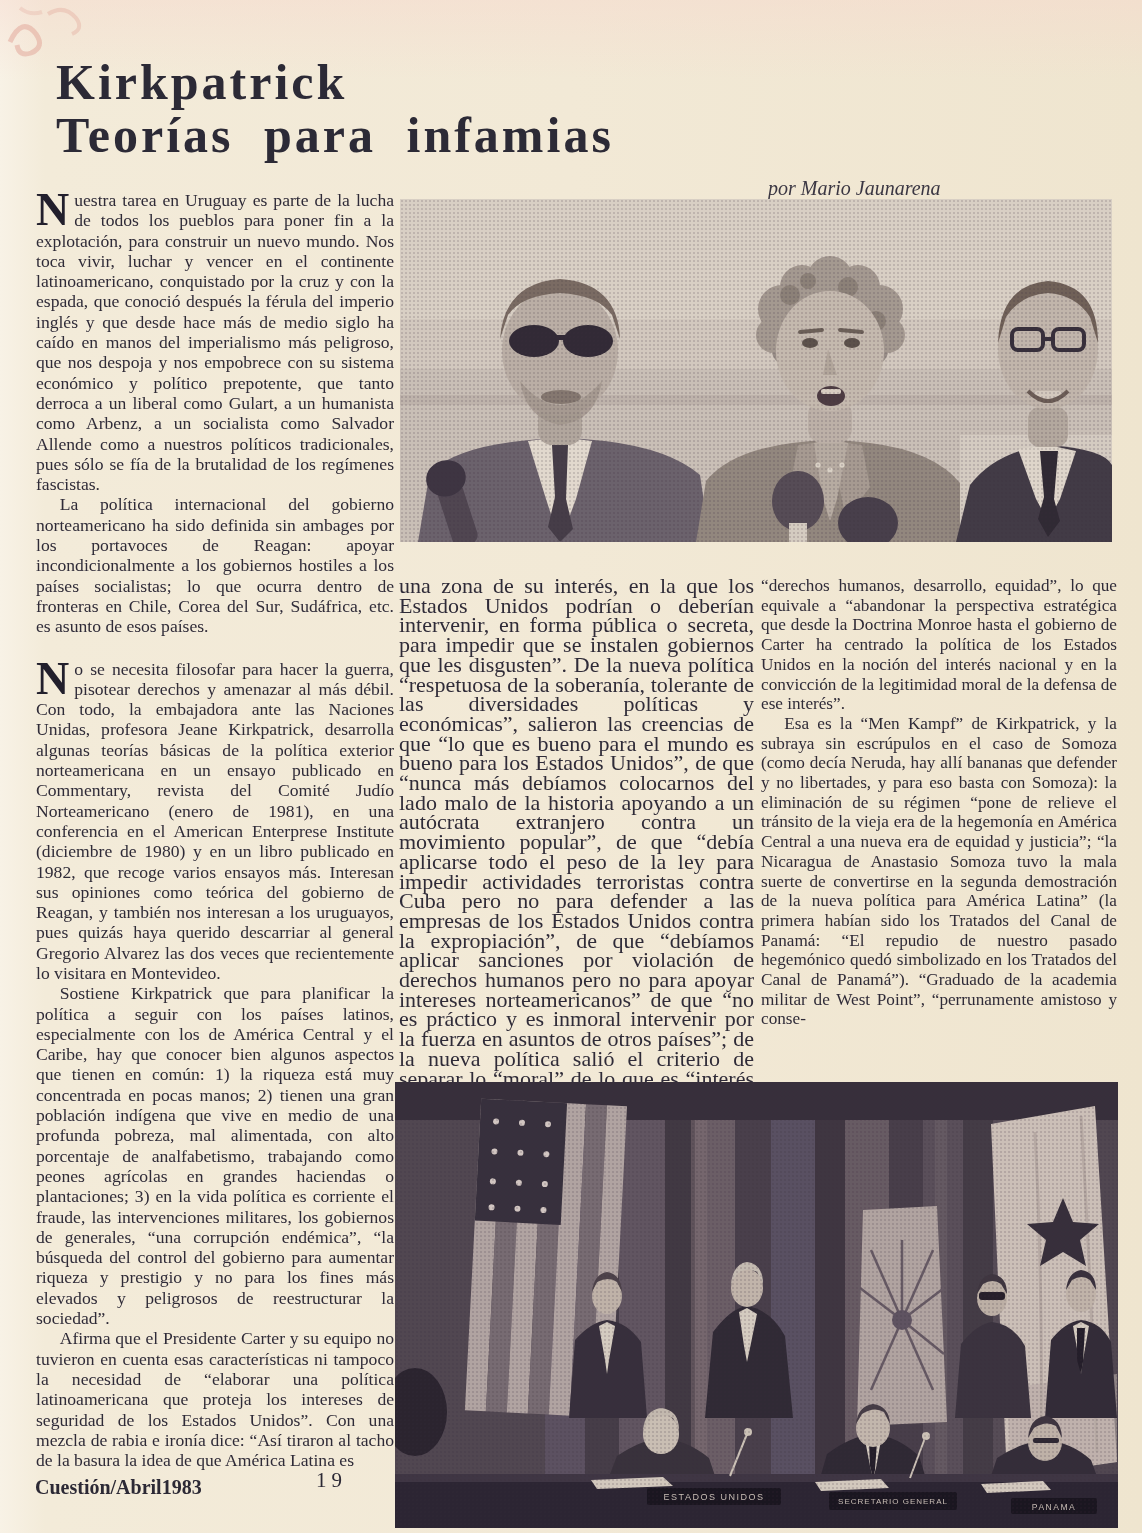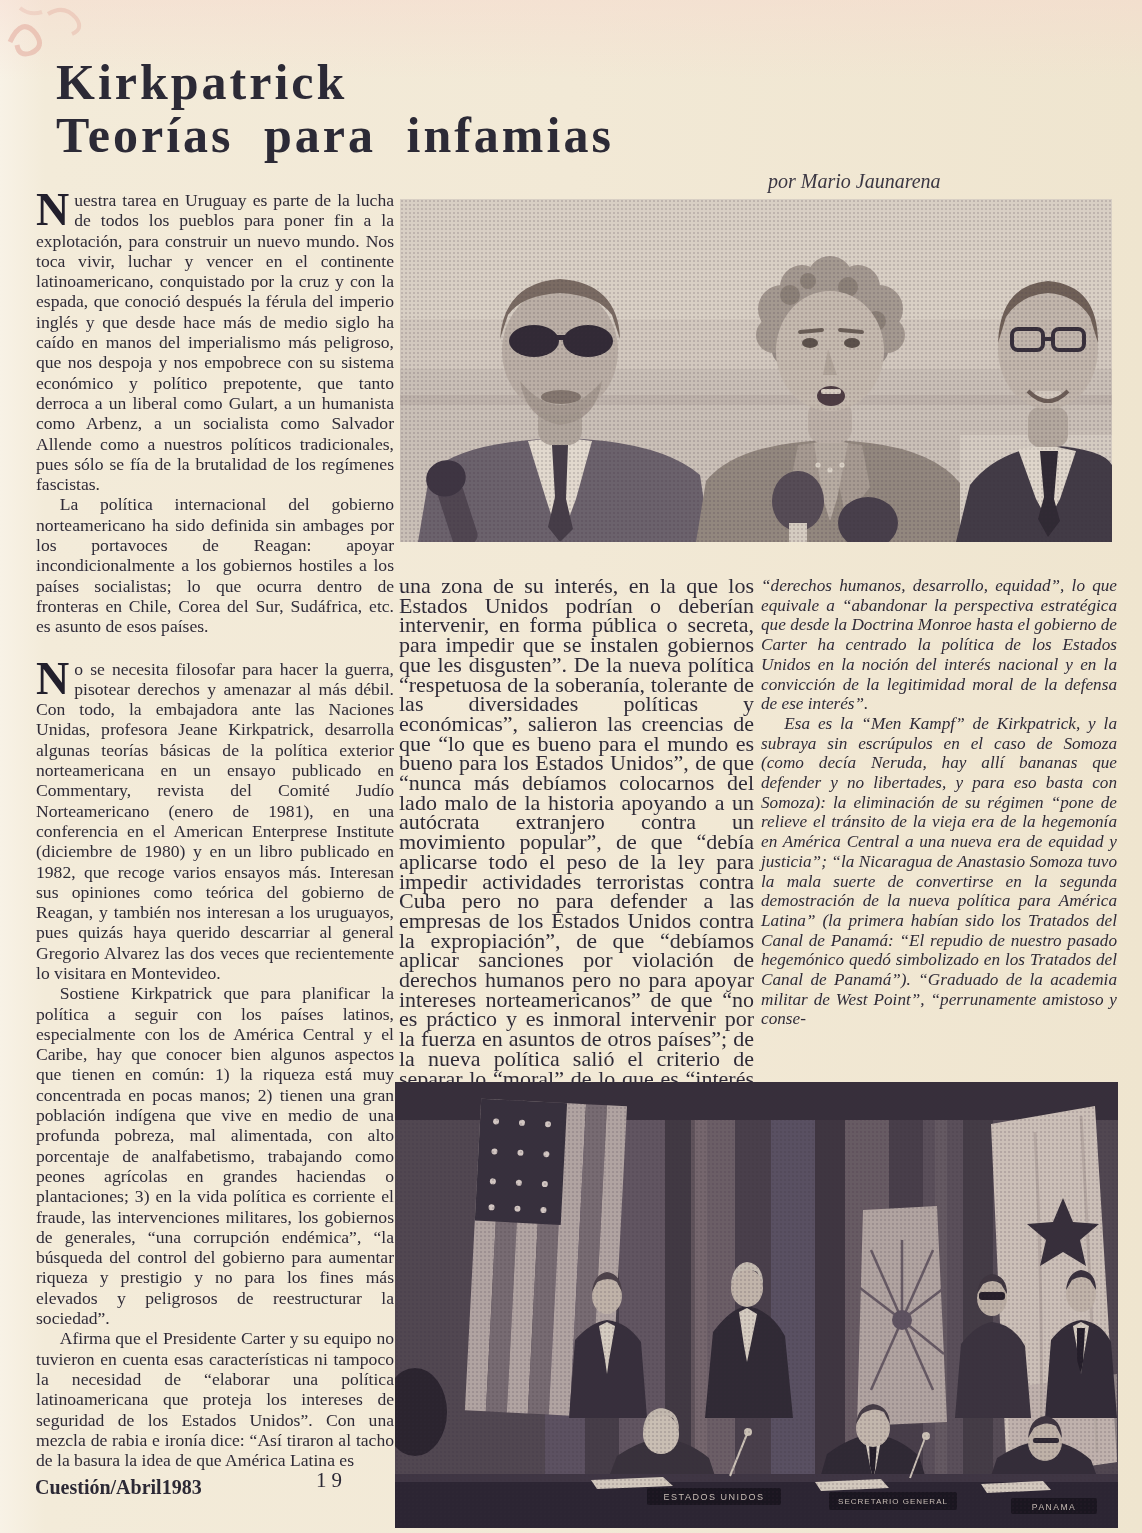--- a/index.html
+++ b/index.html
@@ -10,28 +10,28 @@
       linear-gradient(90deg, #f8f2e6 0px, #f3ebd9 45px, #f2e9d6 50%, #efe5cf 100%);
     font-family:"Liberation Serif", serif;
     color:#2f2b38;
   }
   .red-mark{position:absolute;left:0;top:0;width:130px;height:80px;opacity:.75;}
   .title{
     position:absolute;left:56px;top:56px;
     font-weight:bold;font-size:50px;line-height:53px;
     letter-spacing:3px;word-spacing:15px;color:#2c2a36;white-space:nowrap;
   }
-  .byline{position:absolute;left:768px;top:170px;font-style:italic;font-size:20px;color:#3a3642;}
+  .byline{position:absolute;left:768px;top:177px;font-style:italic;font-size:20px;color:#3a3642;}
   .col{position:absolute;text-align:justify;}
   .col p{margin:0;}
   .col p.indent{text-indent:1.35em;}
   .col p.gap-top{margin-top:22px;}
   .col1{left:36px;top:190px;width:358px;font-size:17.6px;line-height:20.3px;}
   .col2{left:399px;top:576px;width:355px;font-size:22px;line-height:19.7px;}
-  .col3{left:761px;top:576px;width:356px;font-size:17.2px;line-height:19.7px;font-style:italic;}
+  .col3{left:761px;top:576px;width:356px;font-size:17.2px;line-height:19.7px;}
   .dropcap{
     float:left;font-weight:bold;font-size:46px;line-height:34px;
     padding:3px 5px 0 0;color:#221f2c;
   }
   .caption{position:absolute;text-align:center;font-weight:bold;font-size:19px;color:#23212d;}
   .caption1{left:400px;top:545px;width:712px;}
   .caption2{left:395px;top:1052px;width:723px;}
   .photo{position:absolute;overflow:hidden;background:#d6cec2;}
   .photo1{left:400px;top:199px;width:712px;height:343px;}
   .photo2{left:395px;top:1082px;width:723px;height:446px;}

